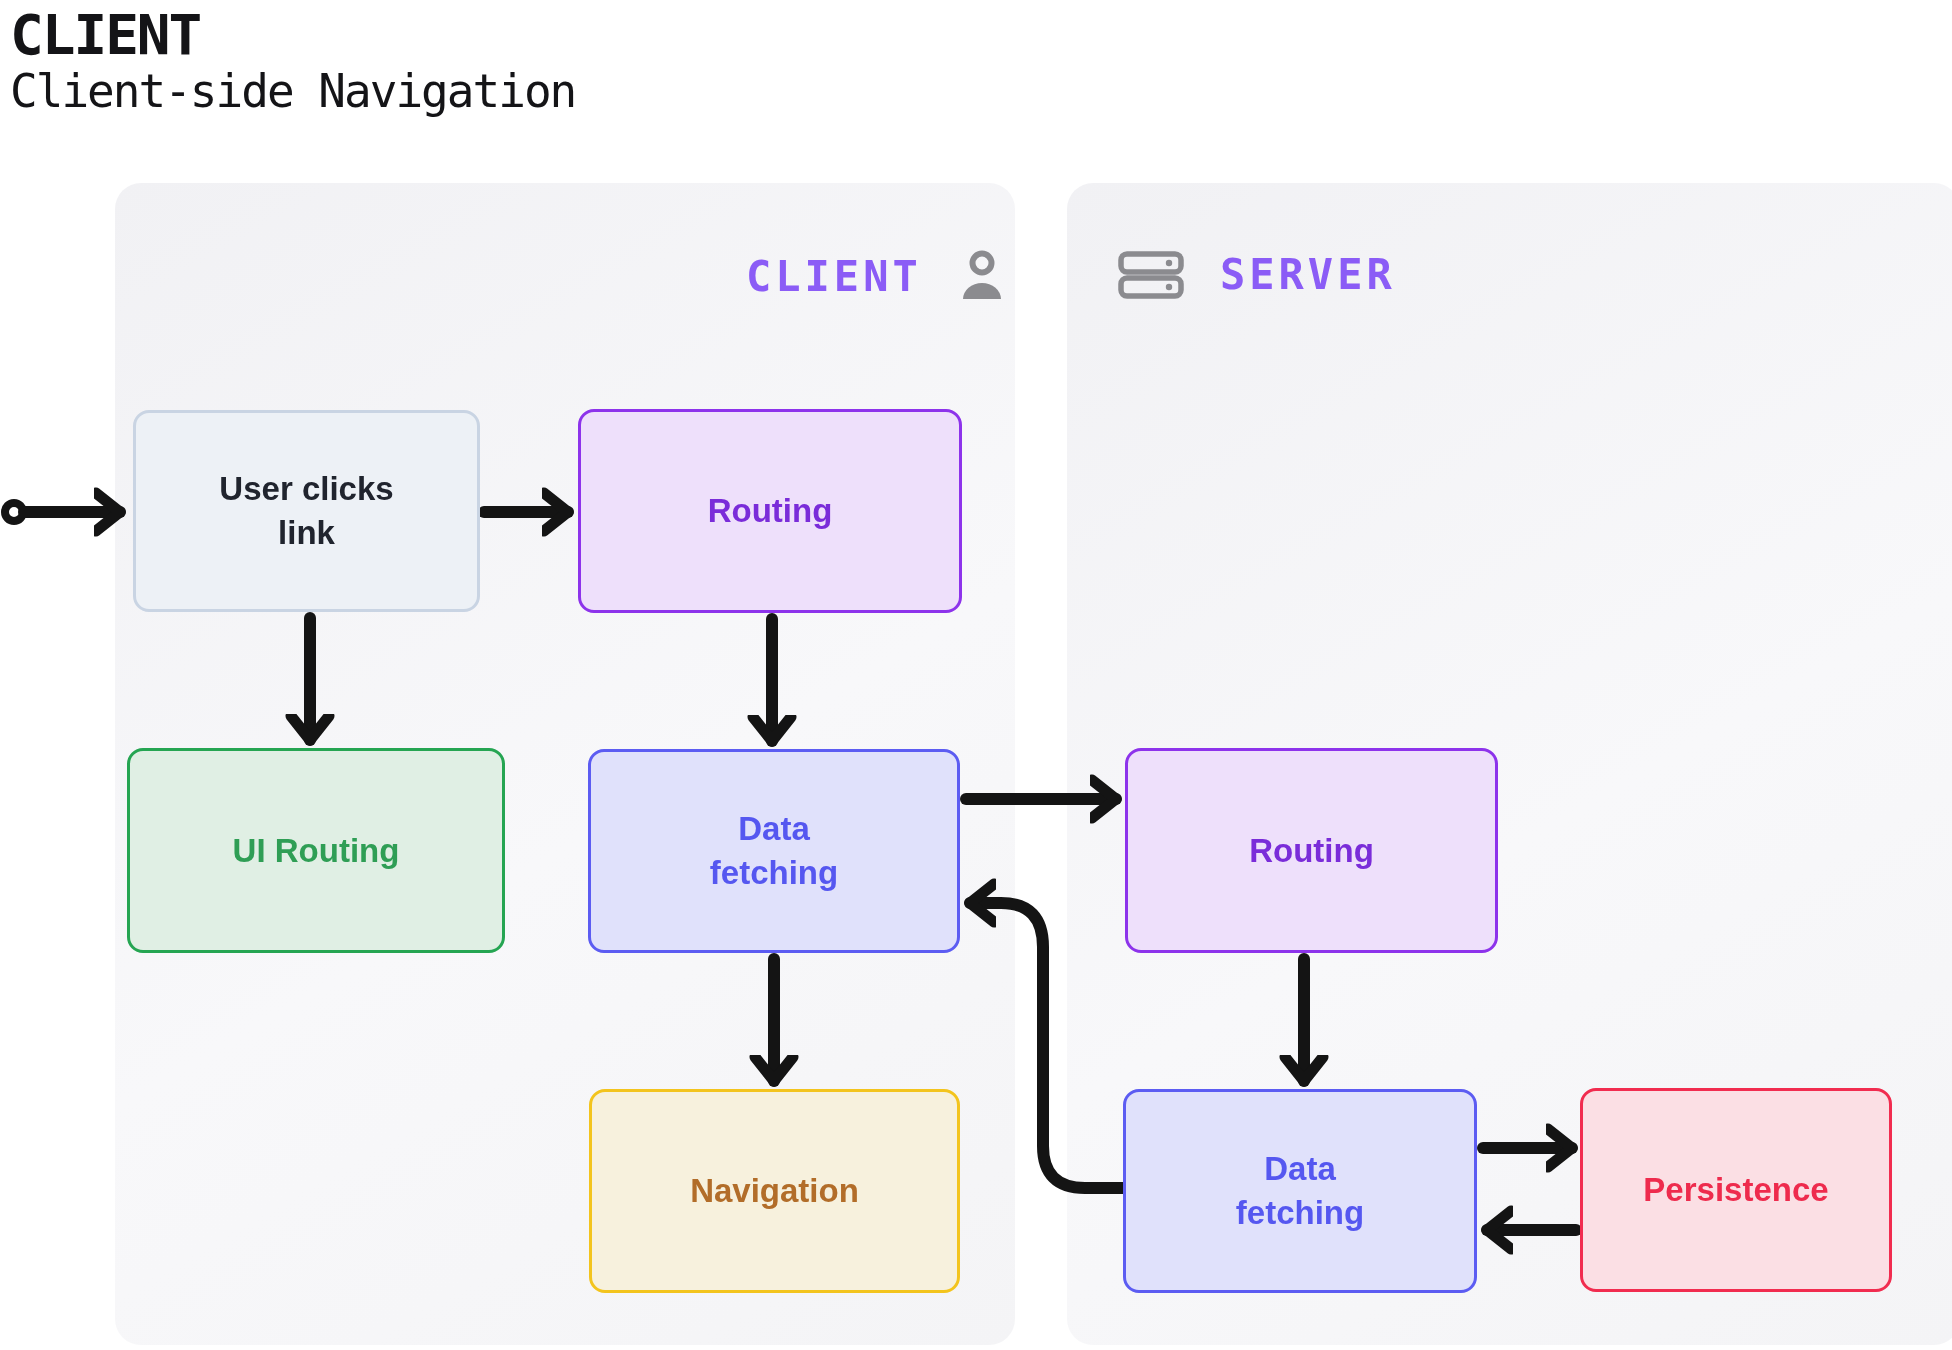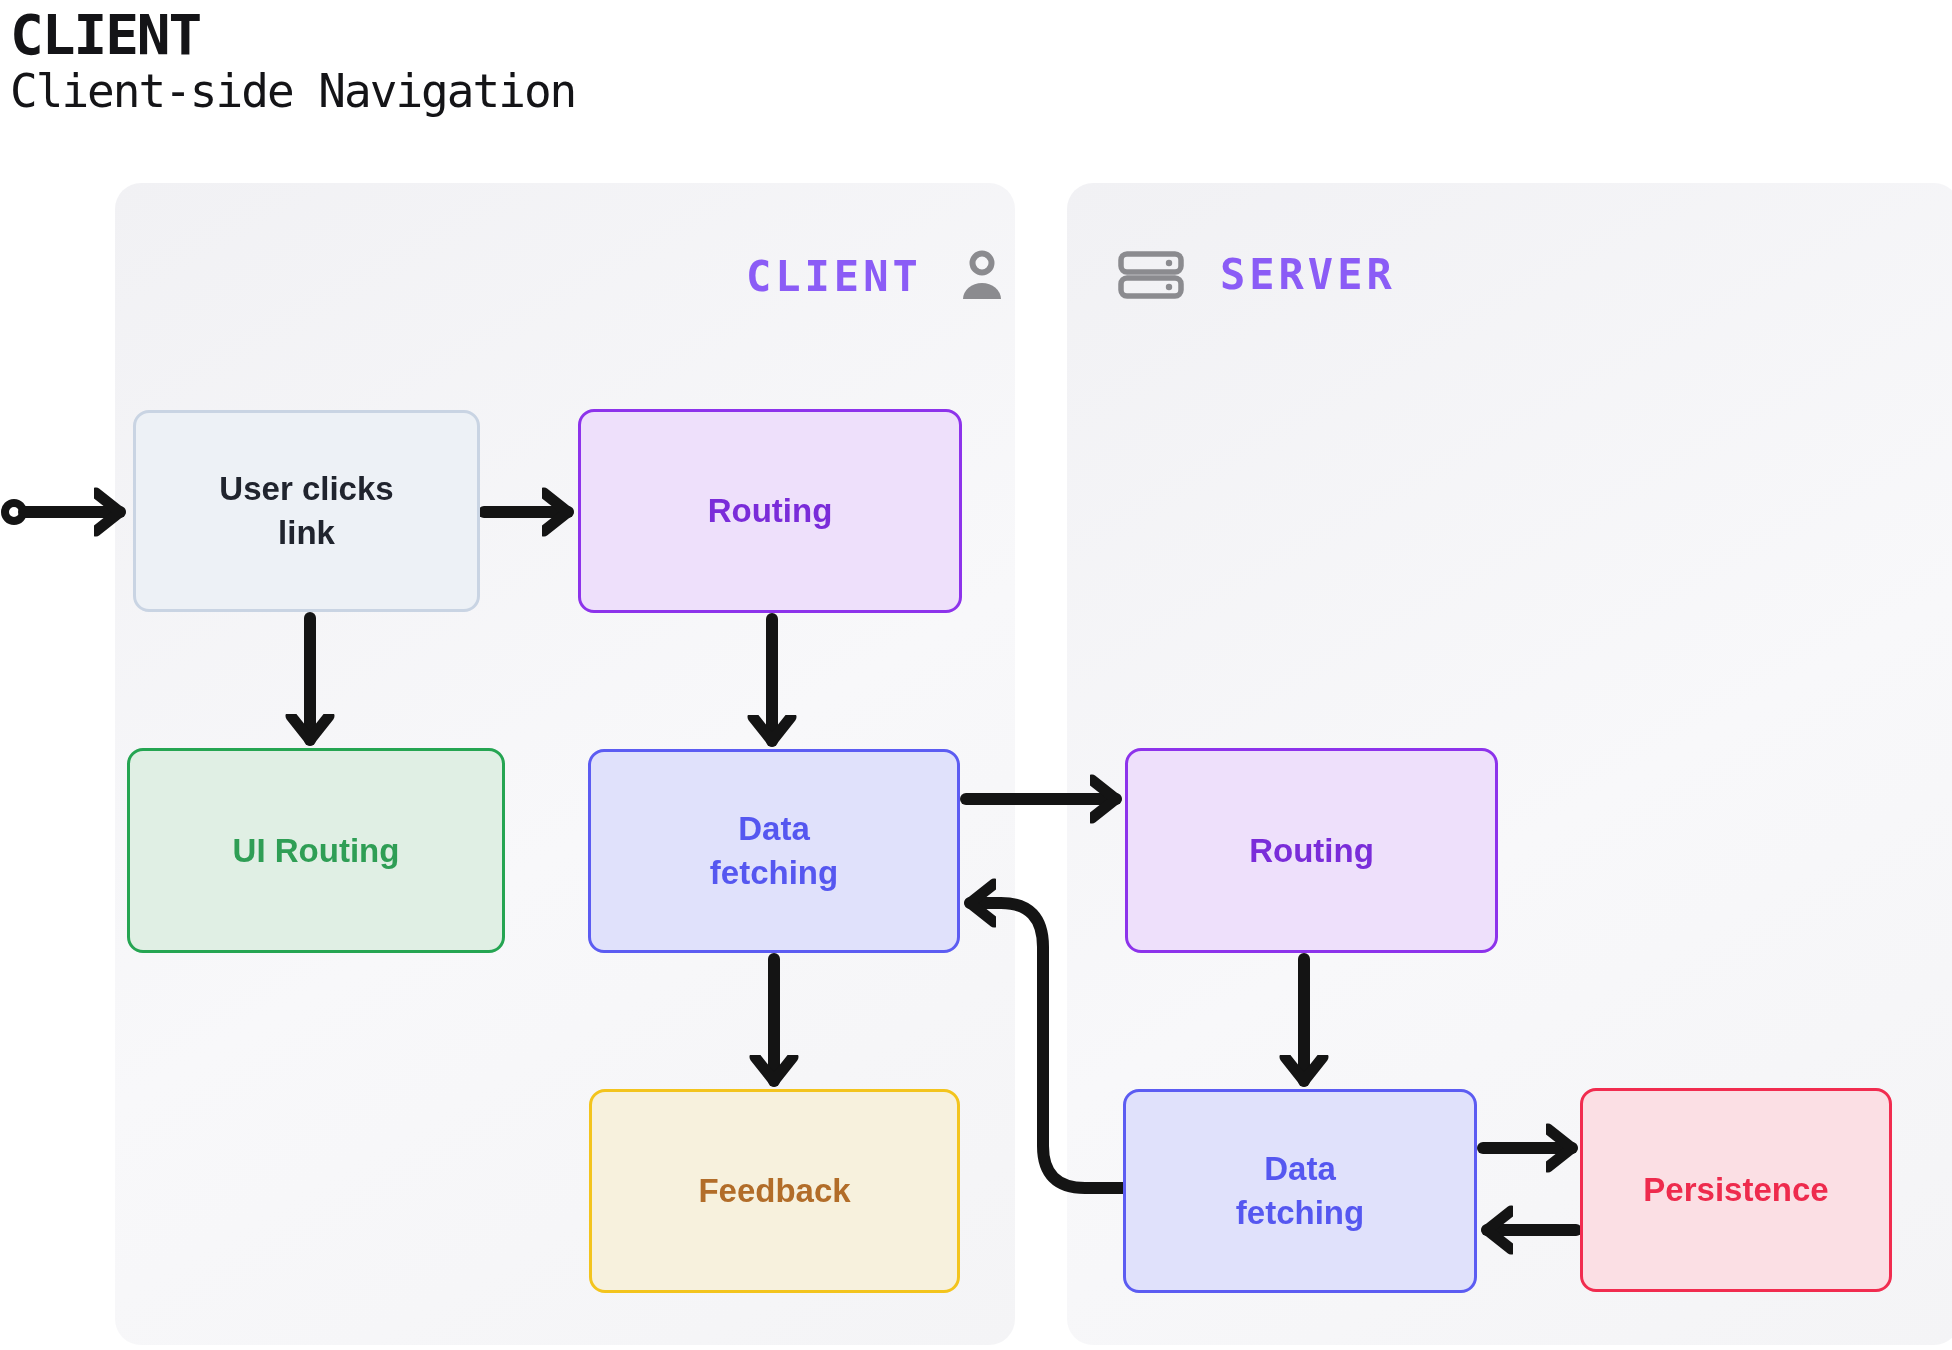--- a/index.html
+++ b/index.html
@@ -113,21 +113,21 @@
 <div class="node n-routing-c" style="background: linear-gradient(150deg, rgb(238, 224, 251), rgb(238, 224, 251)); border-color: rgb(141, 51, 235); color: rgb(122, 44, 217);">
   <span>Routing</span>
 </div>
 <div class="node n-uifb" style="background: linear-gradient(150deg, rgb(224, 239, 228), rgb(224, 239, 228)); border-color: rgb(37, 165, 82); color: rgb(47, 158, 85);">
   <span>UI Routing</span>
 </div>
 <div class="node n-df-c" style="background: linear-gradient(150deg, rgb(224, 225, 251), rgb(224, 225, 251)); border-color: rgb(92, 92, 242); color: rgb(85, 87, 240);">
   <span>Data fetching</span>
 </div>
 <div class="node n-render" style="background: linear-gradient(150deg, rgb(247, 241, 221), rgb(247, 241, 221)); border-color: rgb(243, 196, 29); color: rgb(178, 109, 41);">
-  <span>Feedback</span>
+  <span>Navigation</span>
 </div>
 <div class="node n-routing-s" style="background: linear-gradient(150deg, rgb(238, 224, 251), rgb(238, 224, 251)); border-color: rgb(141, 51, 235); color: rgb(122, 44, 217);">
   <span>Routing</span>
 </div>
 <div class="node n-df-s" style="background: linear-gradient(150deg, rgb(224, 225, 251), rgb(224, 225, 251)); border-color: rgb(92, 92, 242); color: rgb(85, 87, 240);">
   <span>Data fetching</span>
 </div>
 <div class="node n-persist" style="background: linear-gradient(150deg, rgb(251, 223, 228), rgb(251, 223, 228)); border-color: rgb(241, 44, 79); color: rgb(238, 43, 77);">
   <span>Persistence</span>
 </div>

